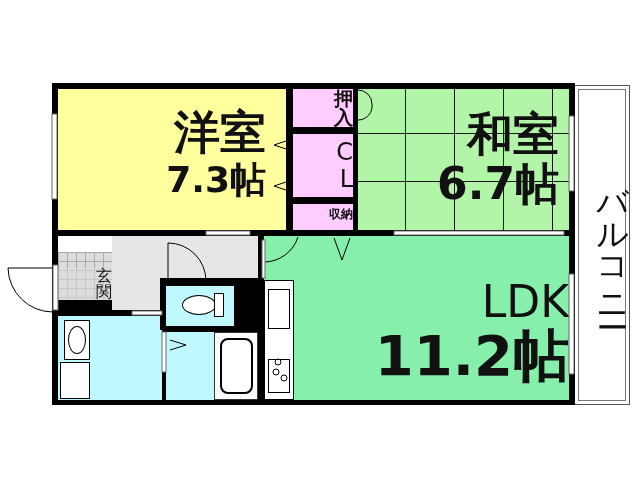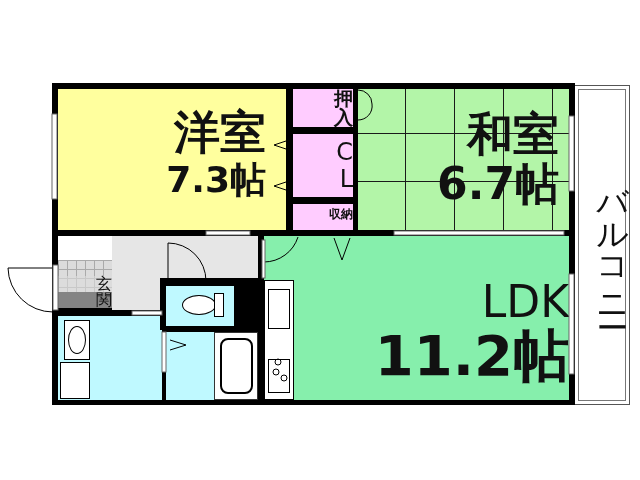--- a/index.html
+++ b/index.html
@@ -40,21 +40,21 @@
   background-size:1px 100%,1px 100%,1px 100%,1px 100%,100% 1px,100% 1px;
   background-position:47px 0,96px 0,145px 0,194px 0,0 44px,0 92px;background-repeat:no-repeat;">
   <div class="lbl" style="left:0;right:10px;top:22px;font-size:46px;">和室</div>
   <div class="lbl" style="left:0;right:10px;top:73px;font-size:44px;">6.7帖</div>
 </div>
 
 <div class="abs" style="left:112px;top:236px;width:146px;height:50px;background:#e6e6e6;"></div>
 <div class="abs" style="left:58px;top:236px;width:54px;height:26px;background:#fff;"></div>
 <div class="abs" style="left:112px;top:262px;width:50px;height:48px;background:#e6e6e6;"></div>
 
-<div class="abs" style="left:58px;top:260px;width:54px;height:32px;background:#dcdcdc;
+<div class="abs" style="left:58px;top:252px;width:54px;height:48px;background:#dcdcdc;
   background-image:linear-gradient(90deg,#aaa 1px,transparent 1px),linear-gradient(#aaa 1px,transparent 1px);background-size:9px 9px;">
   <div class="lbl" style="left:0;right:0;top:16px;font-size:16px;font-weight:normal;background:rgba(220,220,220,0.6);">玄関</div>
 </div>
 
 <div class="abs" style="left:58px;top:316px;width:104px;height:84px;background:#bff9ff;"></div>
 <div class="abs" style="left:64px;top:320px;width:26px;height:40px;background:#fff;border:1px solid #000;">
   <div class="abs" style="left:3px;top:5px;width:18px;height:28px;border:1px solid #000;border-radius:50%;"></div>
 </div>
 <div class="abs" style="left:60px;top:362px;width:30px;height:37px;background:#fff;border:1px solid #000;"></div>
 

